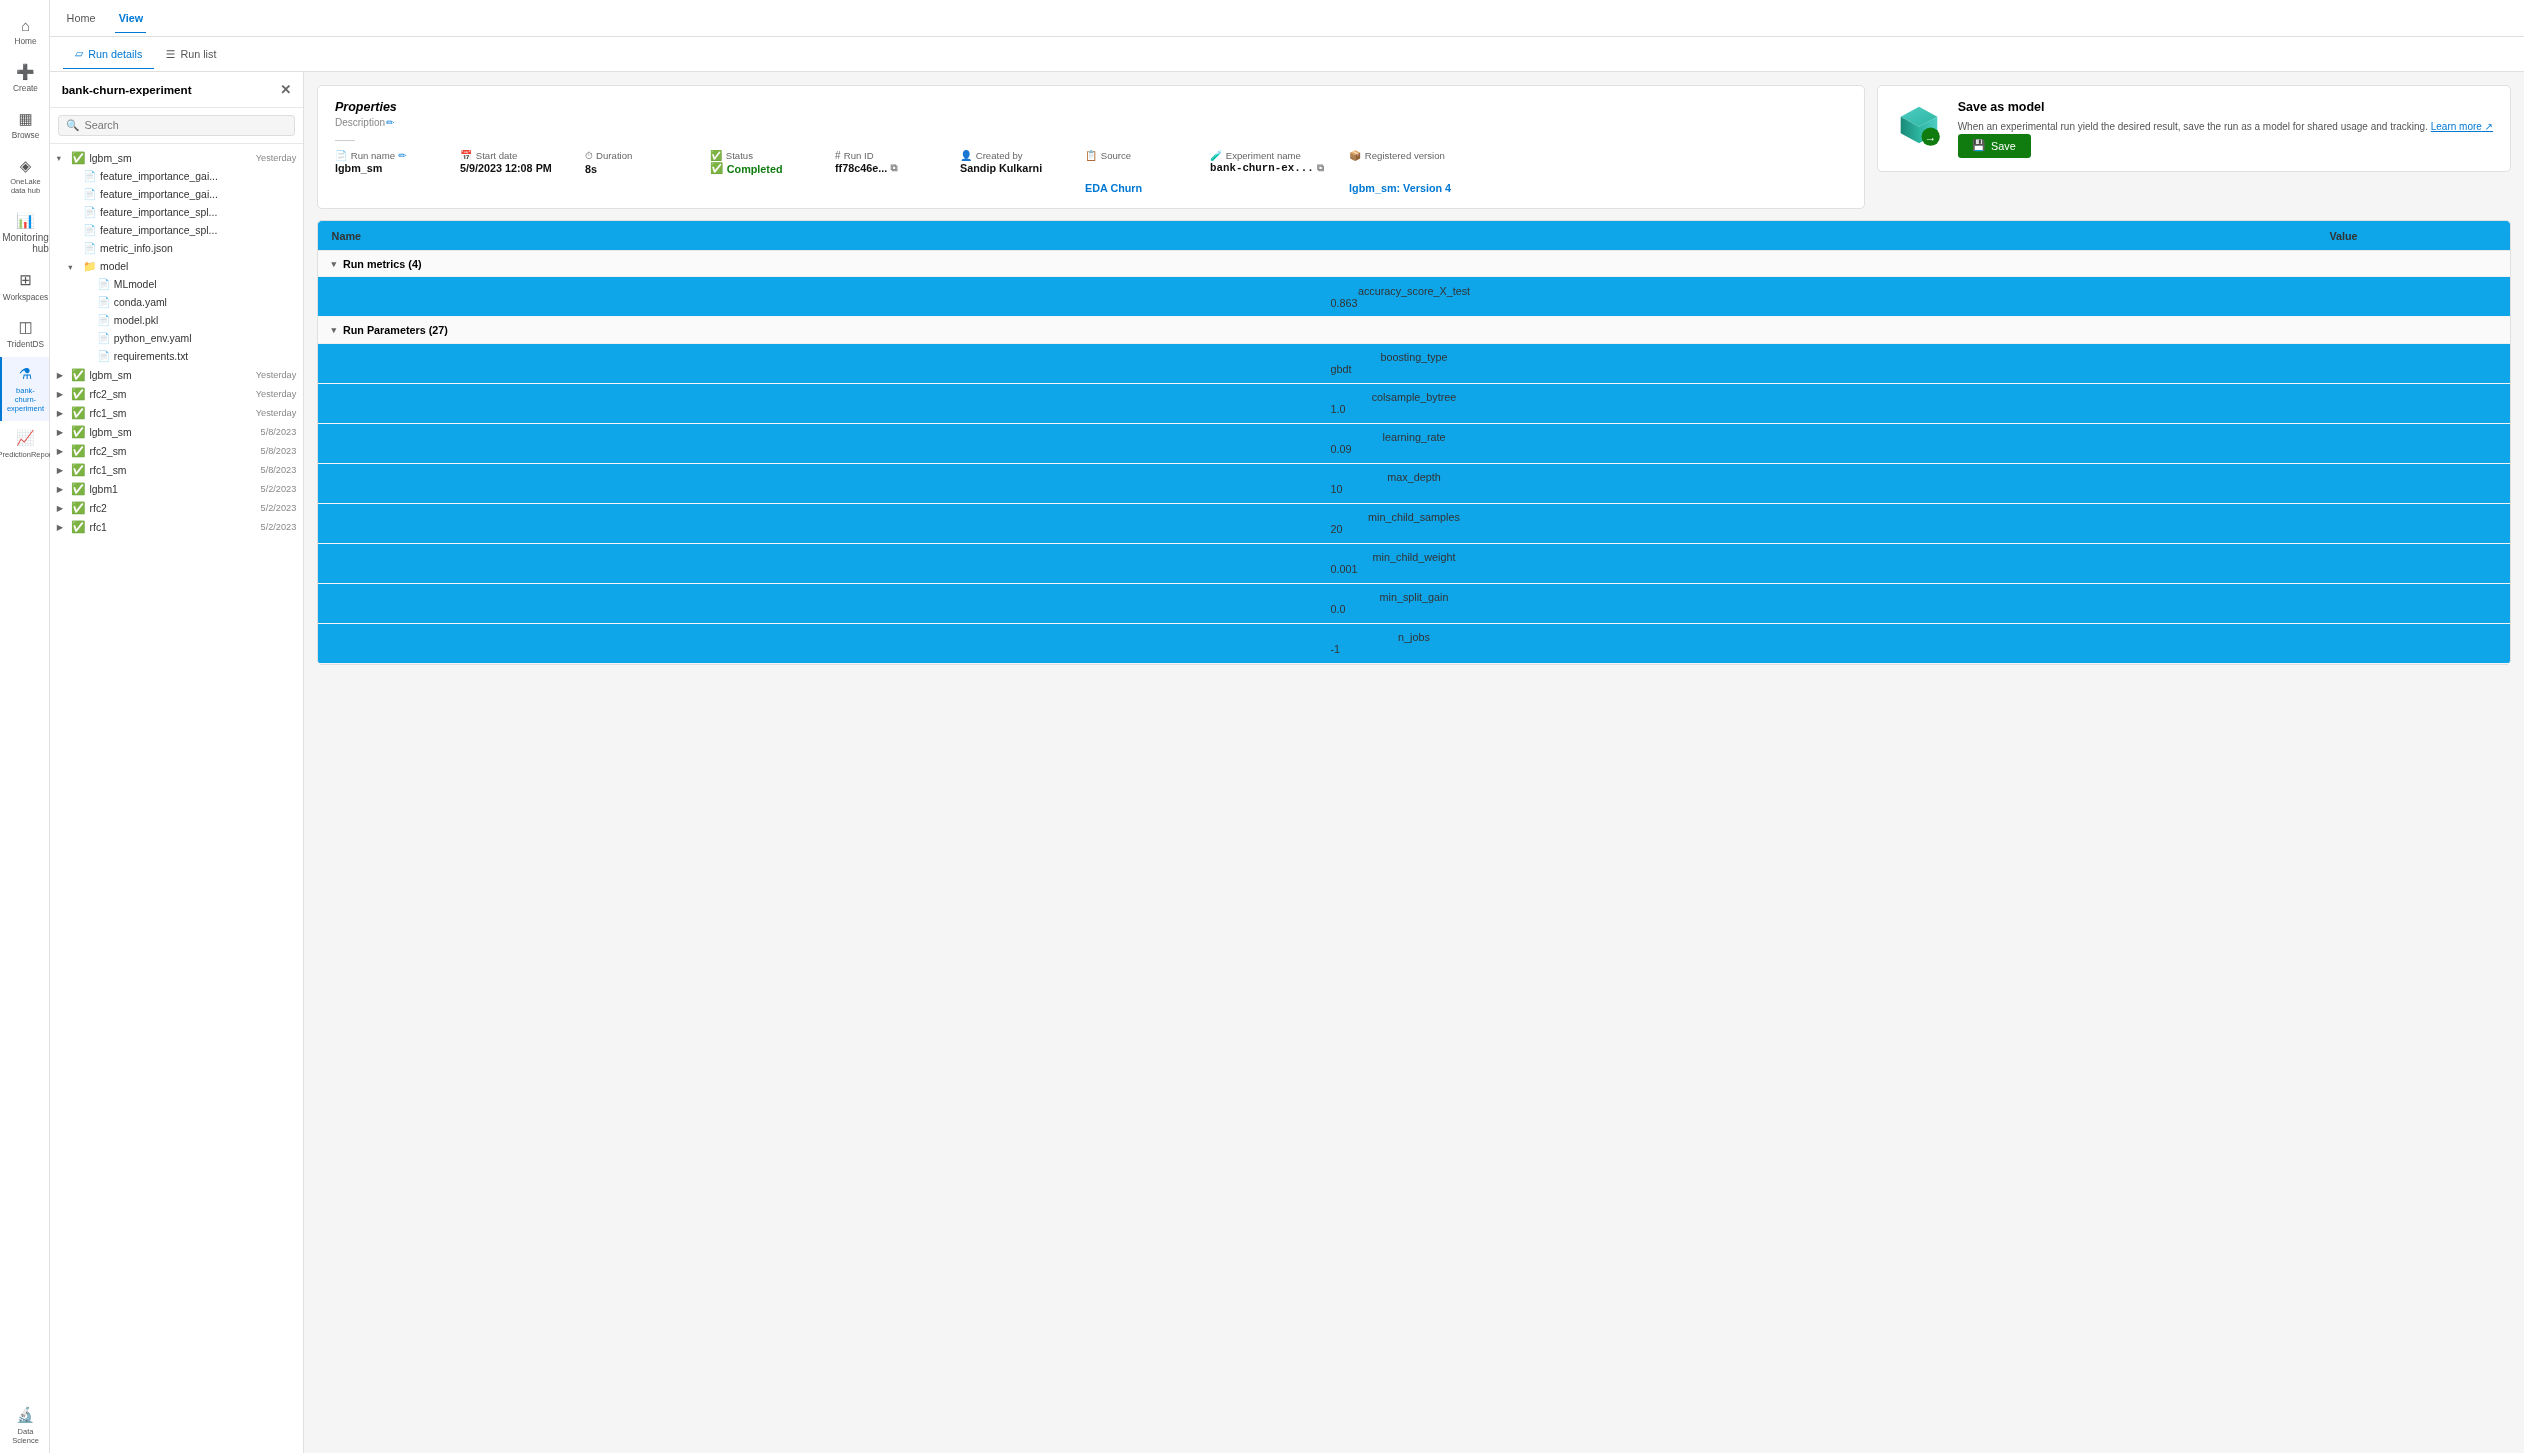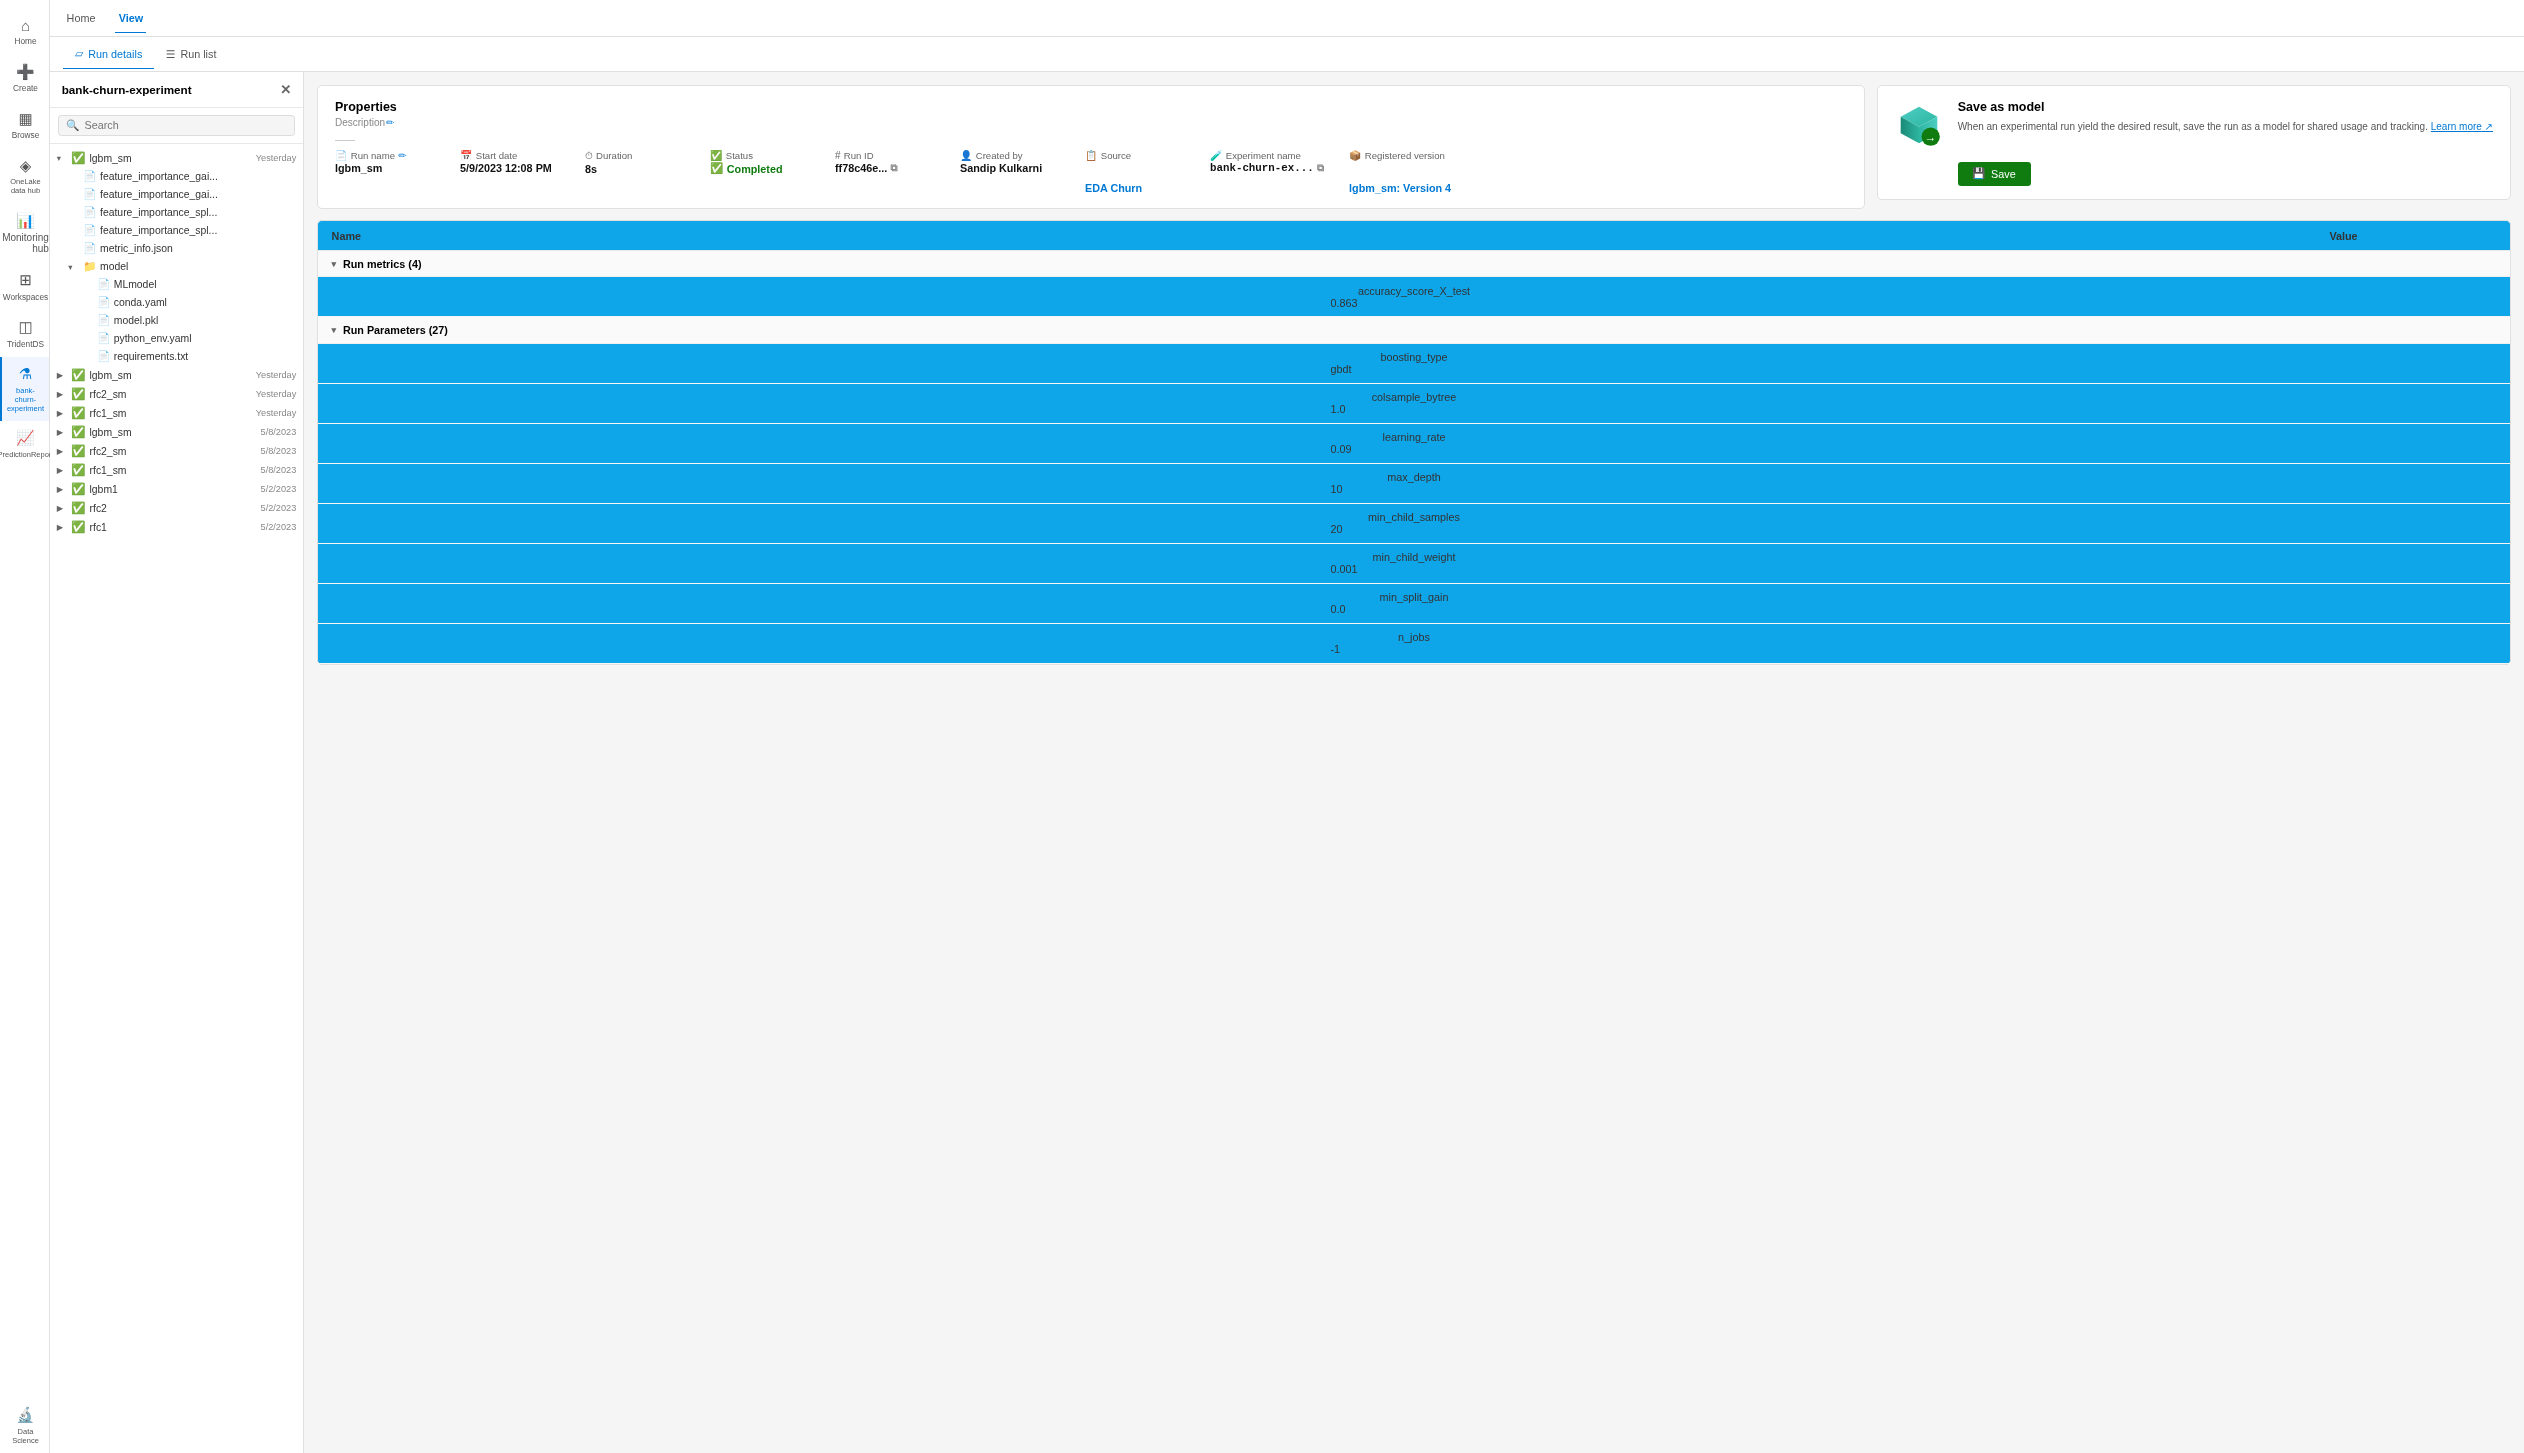--- a/index.html
+++ b/index.html
@@ -145,20 +145,21 @@
     .properties-card {
       background: #fff;
       border: 0.8px solid #e0e0e0;
       border-radius: 5px;
       padding: 13.3px 16.7px;
     }
     .properties-card h2 {
       font-size: 12.5px;
       font-weight: 600;
       margin-bottom: 3.3px;
+      font-style: italic;
     }
     .description-row {
       display: flex;
       align-items: center;
       gap: 1px;
       color: #888;
       font-size: 10px;
       margin-bottom: 11.7px;
     }
     .props-grid {
@@ -198,21 +199,21 @@
       align-items: flex-start;
       min-width: 233px;
     }
     .save-model-icon {
       width: 50px;
       height: 50px;
       flex-shrink: 0;
     }
     .save-model-content { flex: 1; }
     .save-model-content h3 { font-size: 12.5px; font-weight: 600; margin-bottom: 5px; }
-    .save-model-content p { font-size: 10px; color: #555; margin-bottom: 28px; line-height: 1.5; }
+    .save-model-content p { font-size: 10px; color: #555; margin-bottom: 0; line-height: 1.5; }
     .save-model-content p a { color: #0078d4; }
     .save-btn {
       background: #107c10;
       color: #fff;
       border: none;
       border-radius: 3.3px;
       padding: 5.8px 15px;
       cursor: pointer;
       font-size: 10.8px;
       font-weight: 500;

